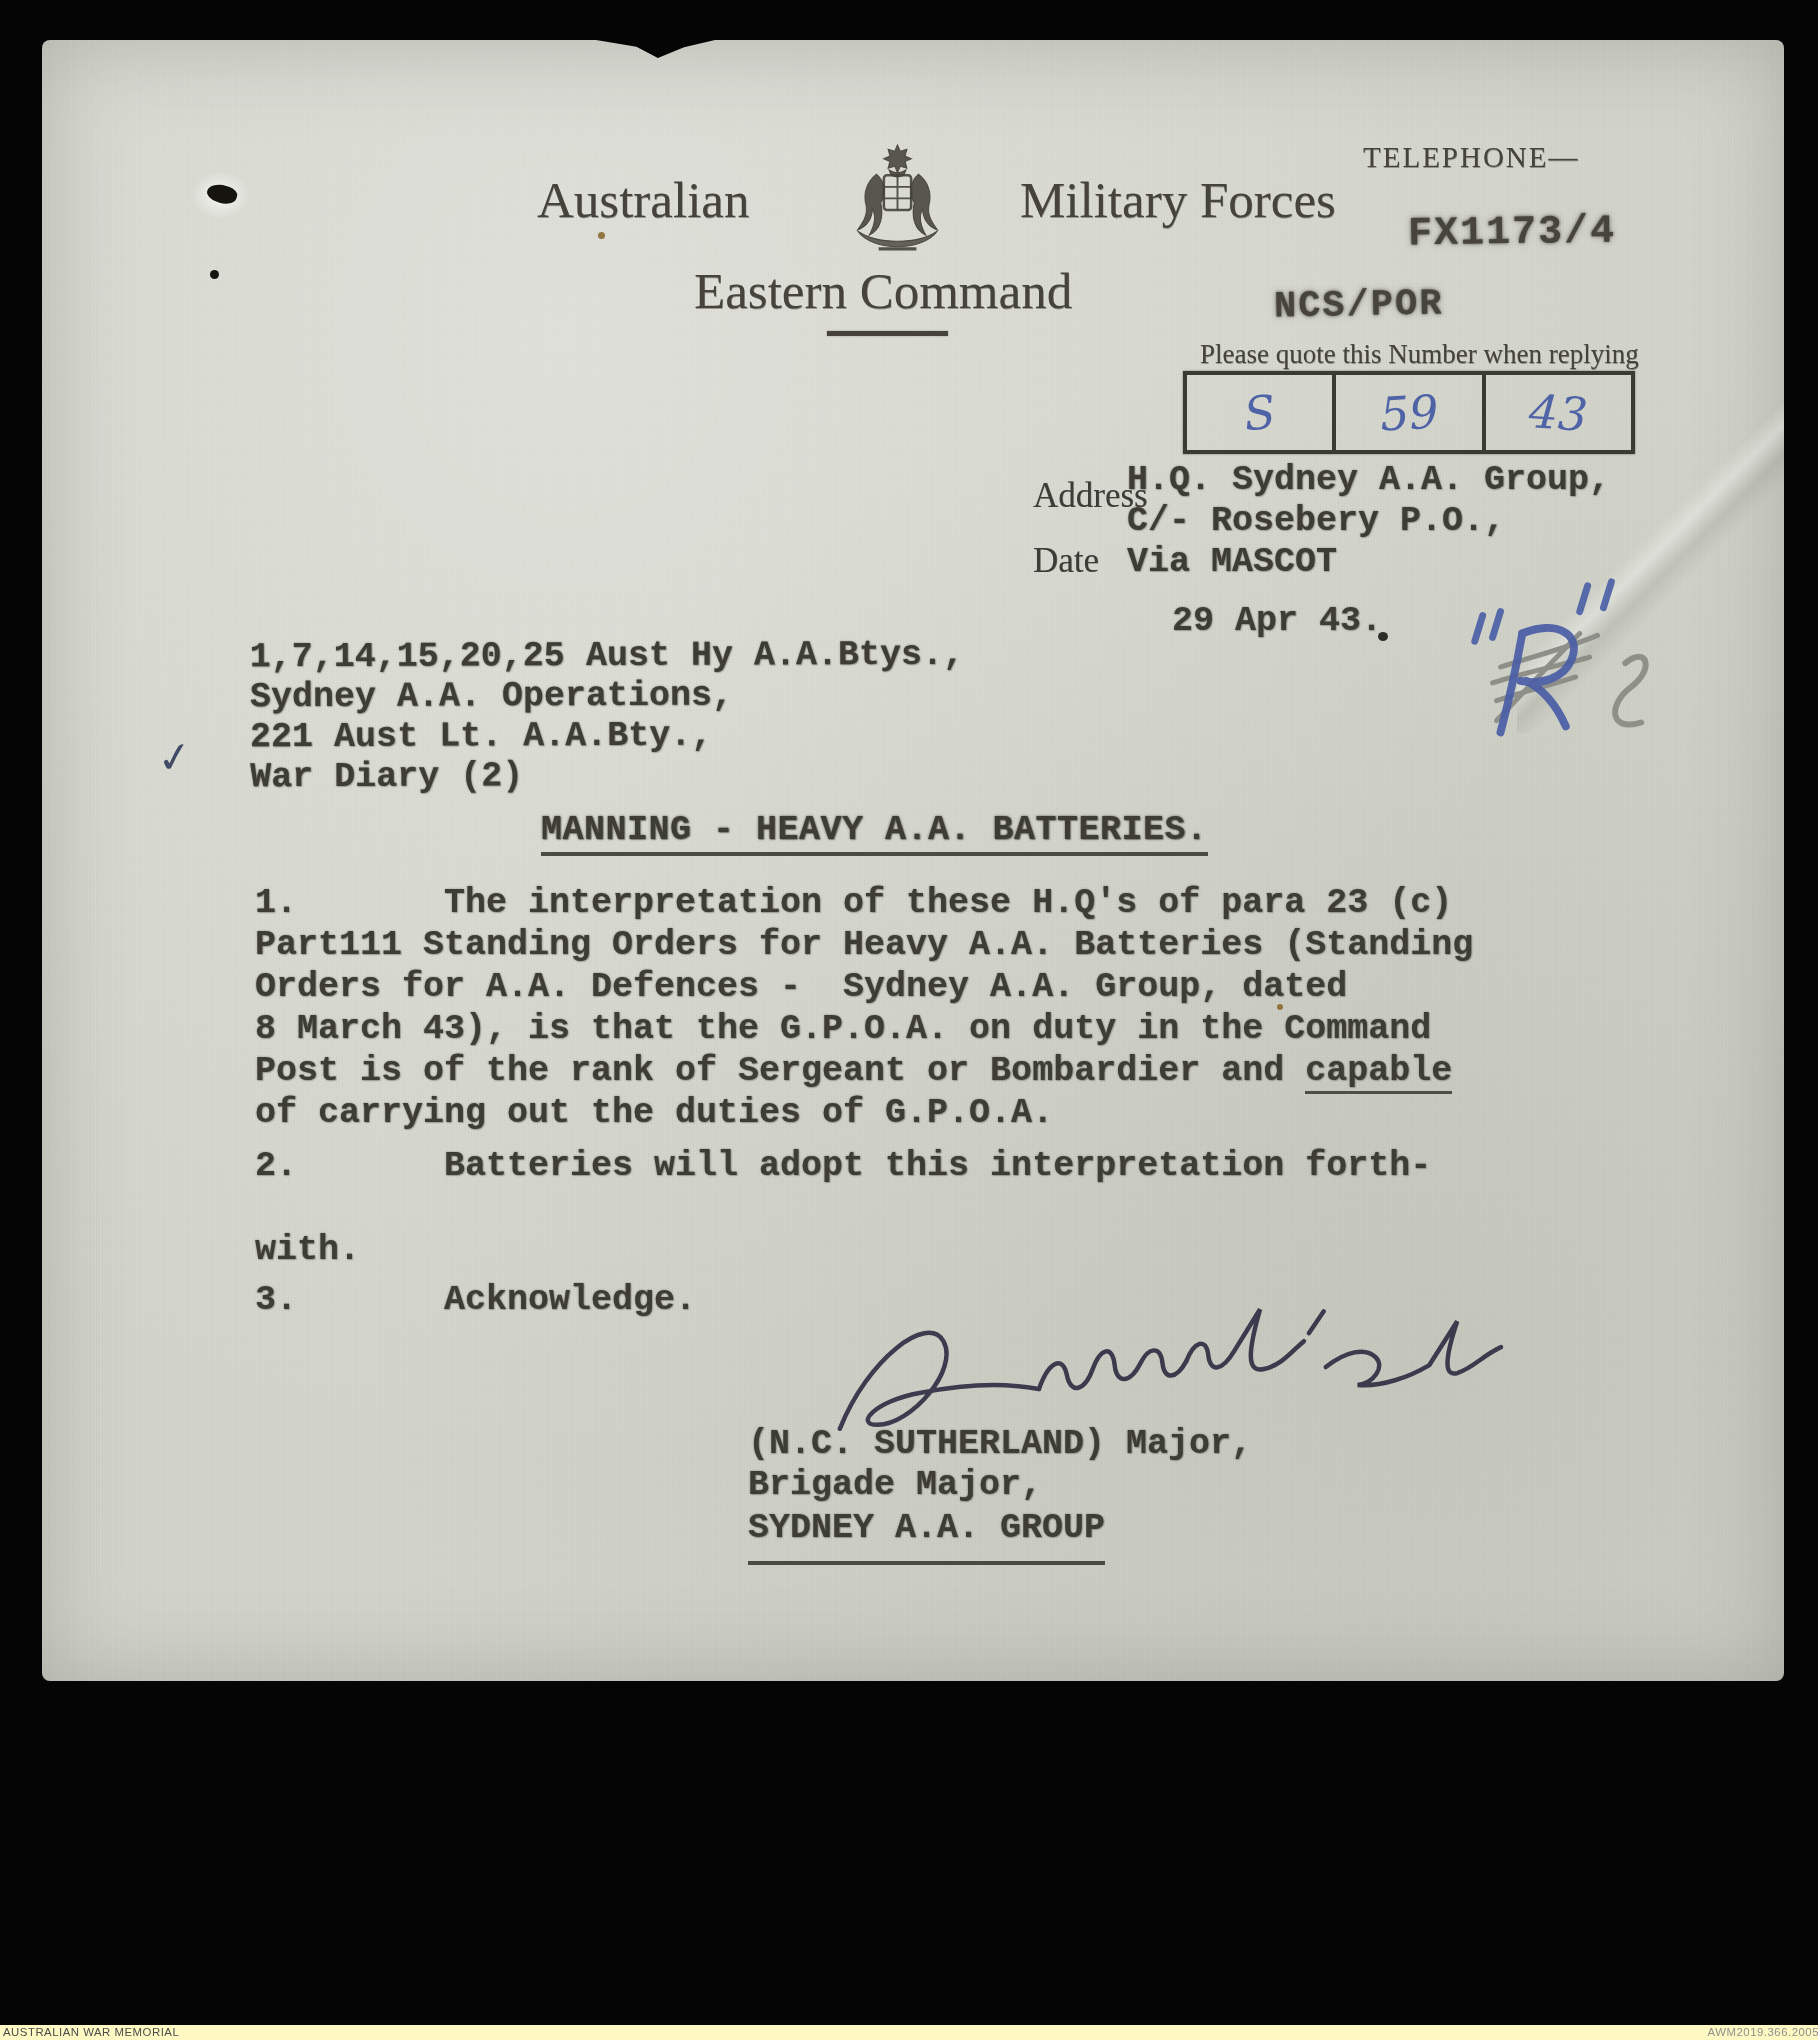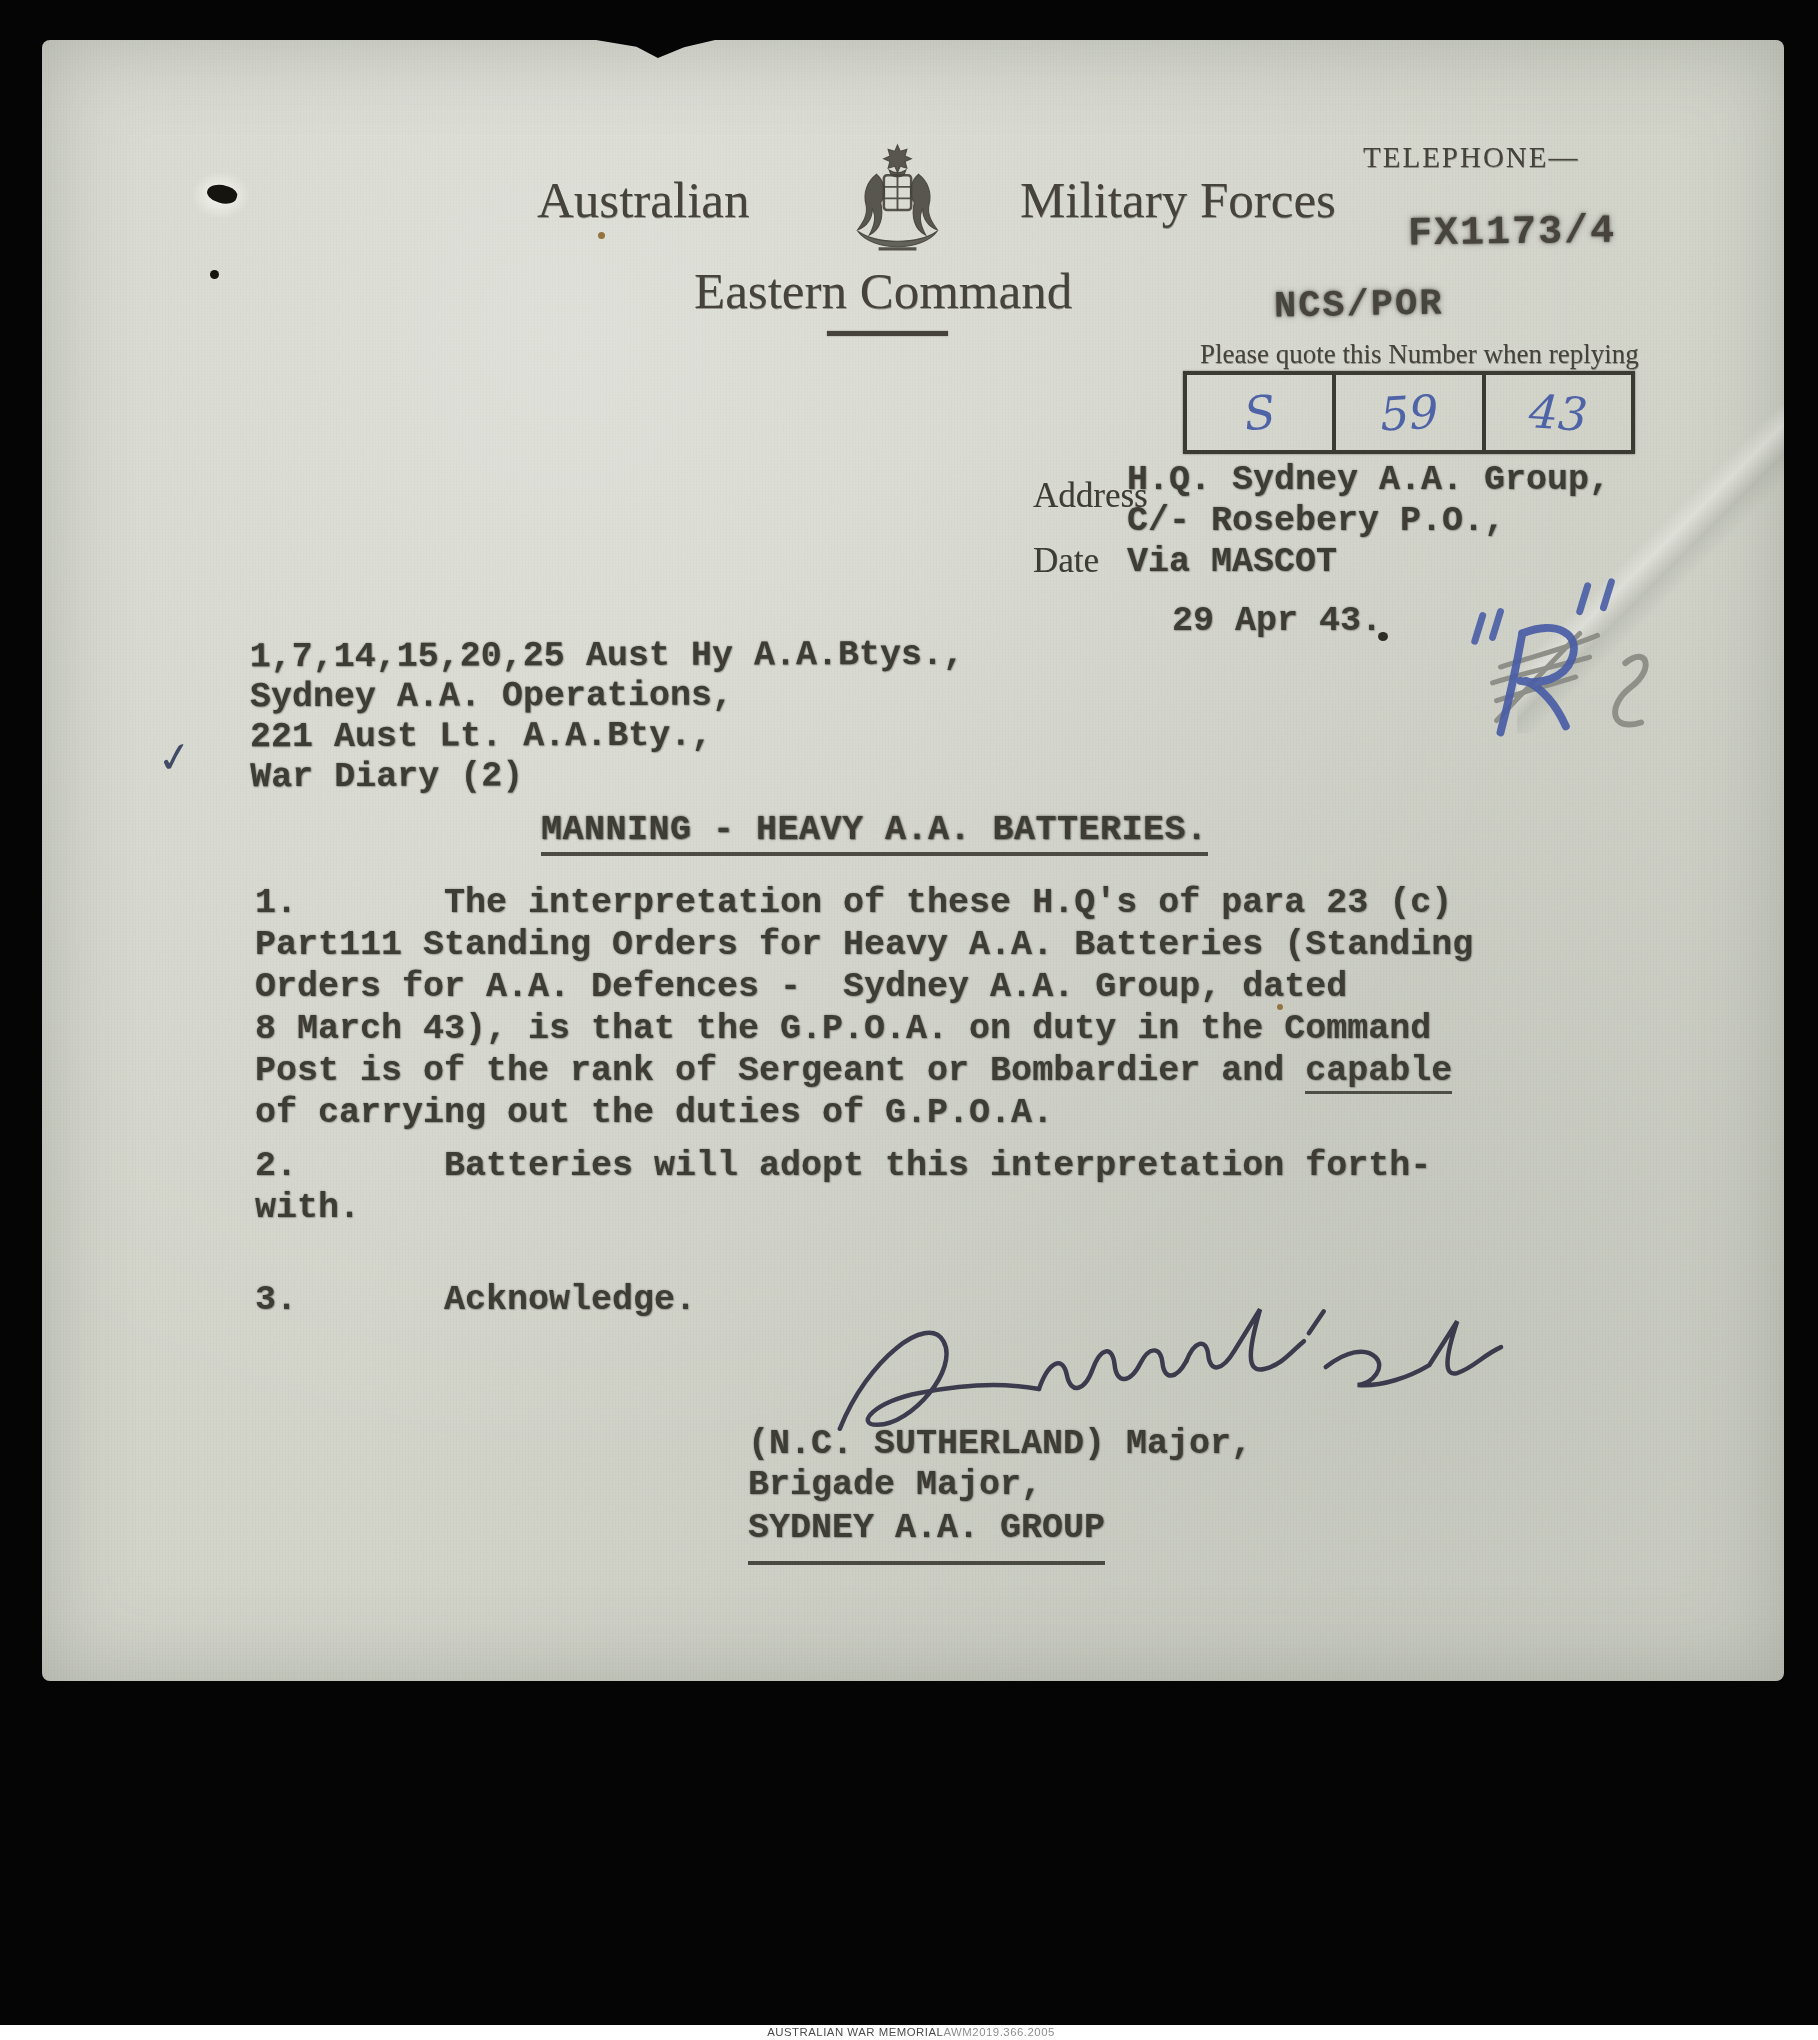--- a/index.html
+++ b/index.html
@@ -52,22 +52,22 @@
   .dot-hole{position:absolute;left:168px;top:230px;width:9px;height:9px;border-radius:50%;
     background:#15140f;}
   .top-tear{position:absolute;left:554px;top:0;width:119px;height:18px;background:#050505;
     clip-path:polygon(18% 0,100% 0,74% 40%,52% 100%,34% 38%,0 0);}
   .speck-brown{position:absolute;width:7px;height:7px;border-radius:50%;background:#93743e;}
   .ink-dot{position:absolute;width:10px;height:9px;border-radius:50%;background:#2e2d28;}
   .crease{position:absolute;right:0;top:366px;width:267px;height:327px;
     background:linear-gradient(135deg, transparent 44%, rgba(255,255,255,0.30) 48%, rgba(98,102,92,0.14) 53%, transparent 58%);}
 
   
-  .footer-bar{position:absolute;left:0;bottom:0;width:1819px;height:15px;background:#ffffff;
-    display:flex;justify-content:center;align-items:center;}
+  .footer-bar{position:absolute;left:0;bottom:0;width:1819px;height:15px;background:#fef9c3;
+    display:flex;justify-content:space-between;align-items:center;}
   .footer-bar span{font-size:11.4px;line-height:15px;letter-spacing:0.5px;}
   .footer-left{color:#4c4c4c;padding-left:3px;}
   .footer-right{color:#8f8f8f;}
 
   svg.lineart{overflow:visible;}
 </style>
 </head>
 <body>
 
 <div class="stage">
@@ -176,21 +176,21 @@
       <div class="typed" style="line-height:42px;">1.       The interpretation of these H.Q's of para 23 (c)</div>
       <div class="typed" style="line-height:42px;">Part111 Standing Orders for Heavy A.A. Batteries (Standing</div>
       <div class="typed" style="line-height:42px;">Orders for A.A. Defences -  Sydney A.A. Group, dated</div>
       <div class="typed" style="line-height:42px;">8 March 43), is that the G.P.O.A. on duty in the Command</div>
       <div class="typed" style="line-height:42px;"><span>Post is of the rank of Sergeant or Bombardier and </span><span class="uline-thin">capable</span></div>
       <div class="typed" style="line-height:42px;">of carrying out the duties of G.P.O.A.</div>
     </div>
 
     <div class="abs" style="left:213px;top:1105px;">
       <div class="typed" style="line-height:42px;">2.       Batteries will adopt this interpretation forth-</div>
-      <div class="typed" style="line-height:42px;">with.</div>
+      <div class="typed" style="line-height:42px;margin-top:42px;">with.</div>
     </div>
 
     <div class="abs typed" style="left:213px;top:1240px;">3.       Acknowledge.</div>
 
     <div class="abs" style="left:750px;top:1267px;width:717px;height:150px;">
       <svg class="lineart" width="717" height="150" viewBox="0 0 720 150">
         <g fill="none" stroke="#312f44" stroke-width="4.5" stroke-linecap="round" opacity="0.92">
           <path d="M48,122 C76,52 136,6 152,34 C168,62 120,118 86,118 C62,118 84,94 128,86 C190,74 224,78 248,82"></path>
           <path d="M248,82 C258,54 272,48 276,68 C280,88 294,84 302,62 C310,40 322,38 324,58 C326,78 340,76 350,56 C358,40 370,38 372,56 C374,74 386,72 396,54"></path>
           <path d="M396,54 C404,34 416,30 418,48 C420,66 432,64 444,44 L470,2 C458,44 456,66 474,62 C492,58 502,44 514,34"></path>

